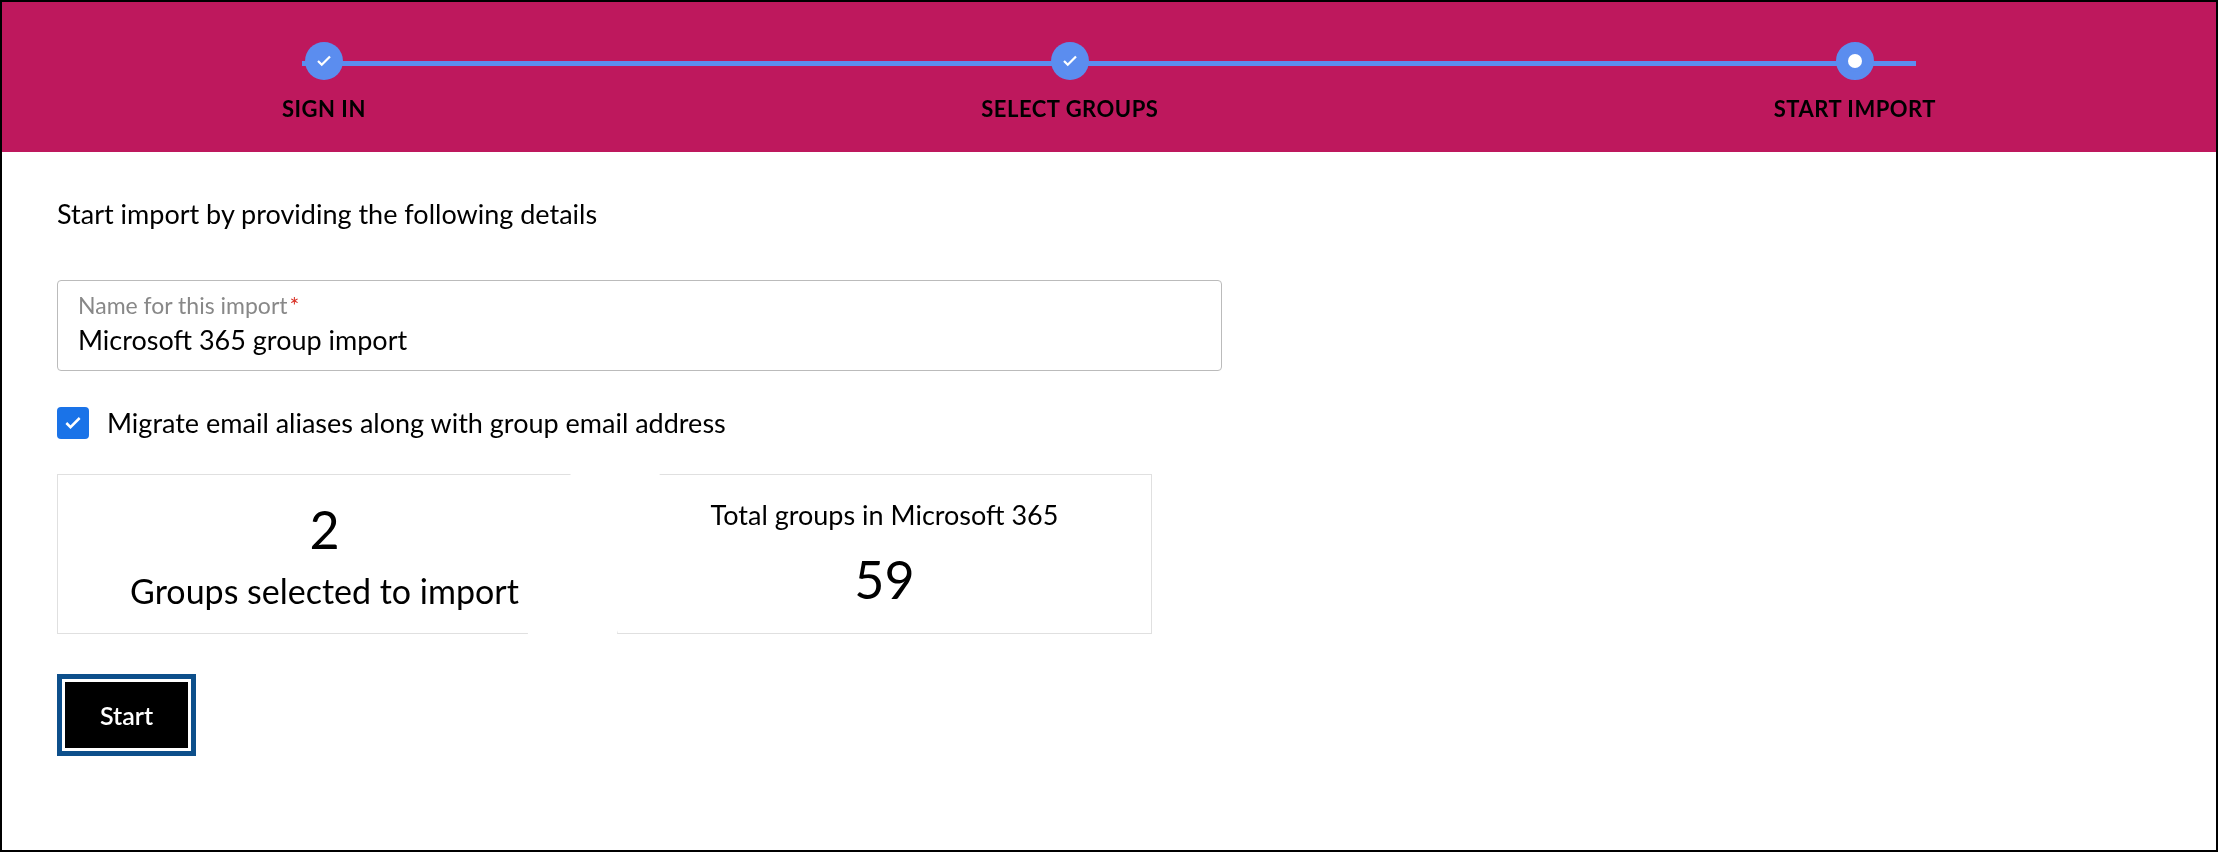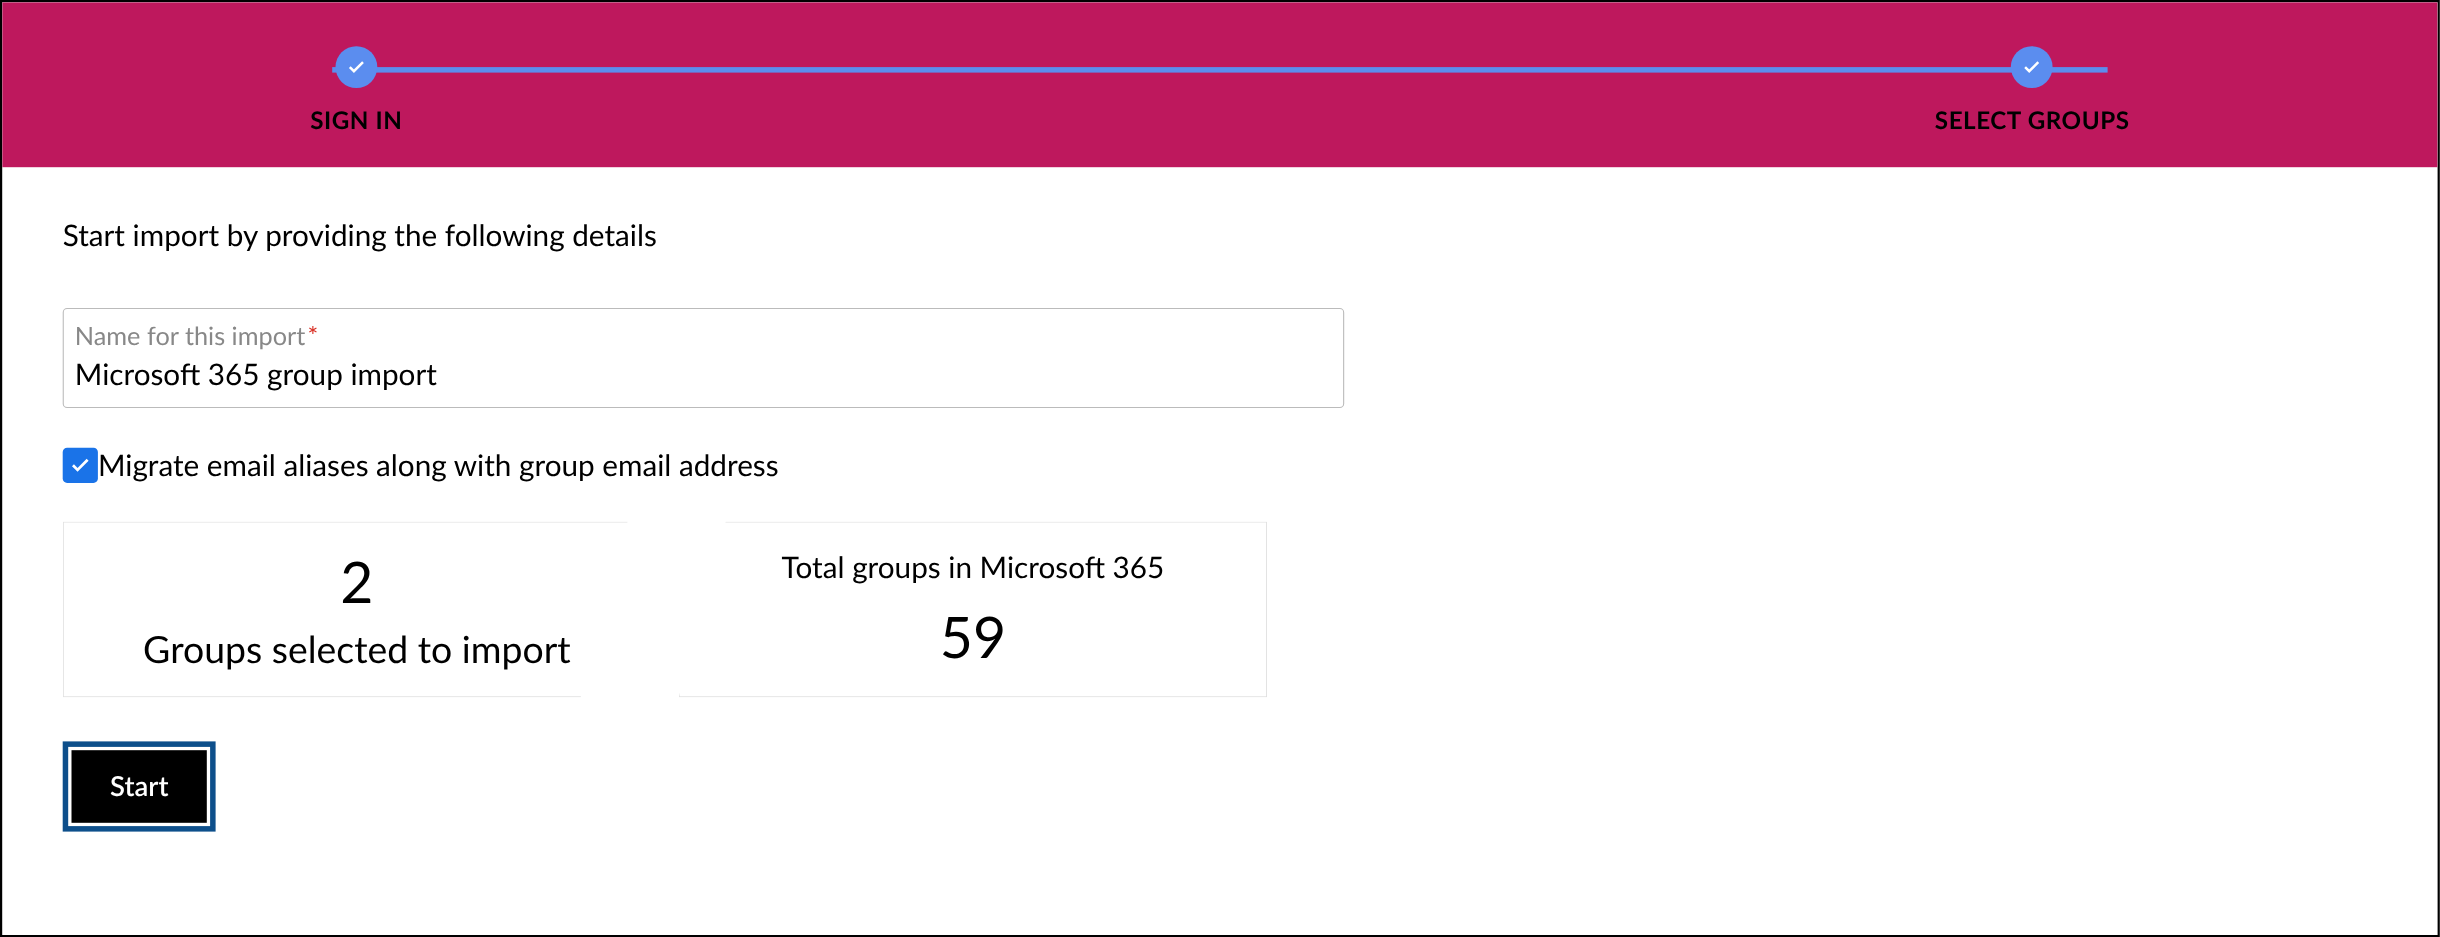--- a/index.html
+++ b/index.html
@@ -84,21 +84,21 @@
       padding: 45px 55px;
     }
     .intro {
       font-size: 27px;
       color: #000;
       margin-bottom: 50px;
     }
     .input-group {
       border: 1px solid #bbb;
       border-radius: 4px;
-      padding: 10px 20px 14px 10px;
+      padding: 10px 20px 14px 20px;
       width: 1165px;
       margin-bottom: 35px;
     }
     .input-label {
       font-size: 23px;
       color: #888;
     }
     .input-label .req {
       color: #d93025;
       margin-left: 2px;
@@ -108,20 +108,21 @@
       color: #000;
       border: none;
       outline: none;
       width: 100%;
       margin-top: 4px;
       font-family: inherit;
     }
     .checkbox-row {
       display: flex;
       align-items: center;
+      gap: 18px;
       margin-bottom: 35px;
     }
     .checkbox {
       width: 32px;
       height: 32px;
       background: #1a73e8;
       border-radius: 4px;
       display: flex;
       align-items: center;
       justify-content: center;
@@ -215,20 +216,24 @@
 
     <div class="step">
       <div class="step-circle">
         <svg viewBox="0 0 24 24">
             <polyline points="4 12 9 17 20 6"></polyline>
           </svg>
       </div>
       <div class="step-label">SELECT GROUPS</div>
     </div>
 
+    <div class="step">
+      <div class="step-circle current"></div>
+      <div class="step-label">START IMPORT</div>
+    </div>
   </div>
 </div>
 
 <div class="content">
   <p class="intro">Start import by providing the following details</p>
 
   <div class="input-group">
     <div class="input-label">
       <span>Name for this import</span><span class="req">*</span>
     </div>

